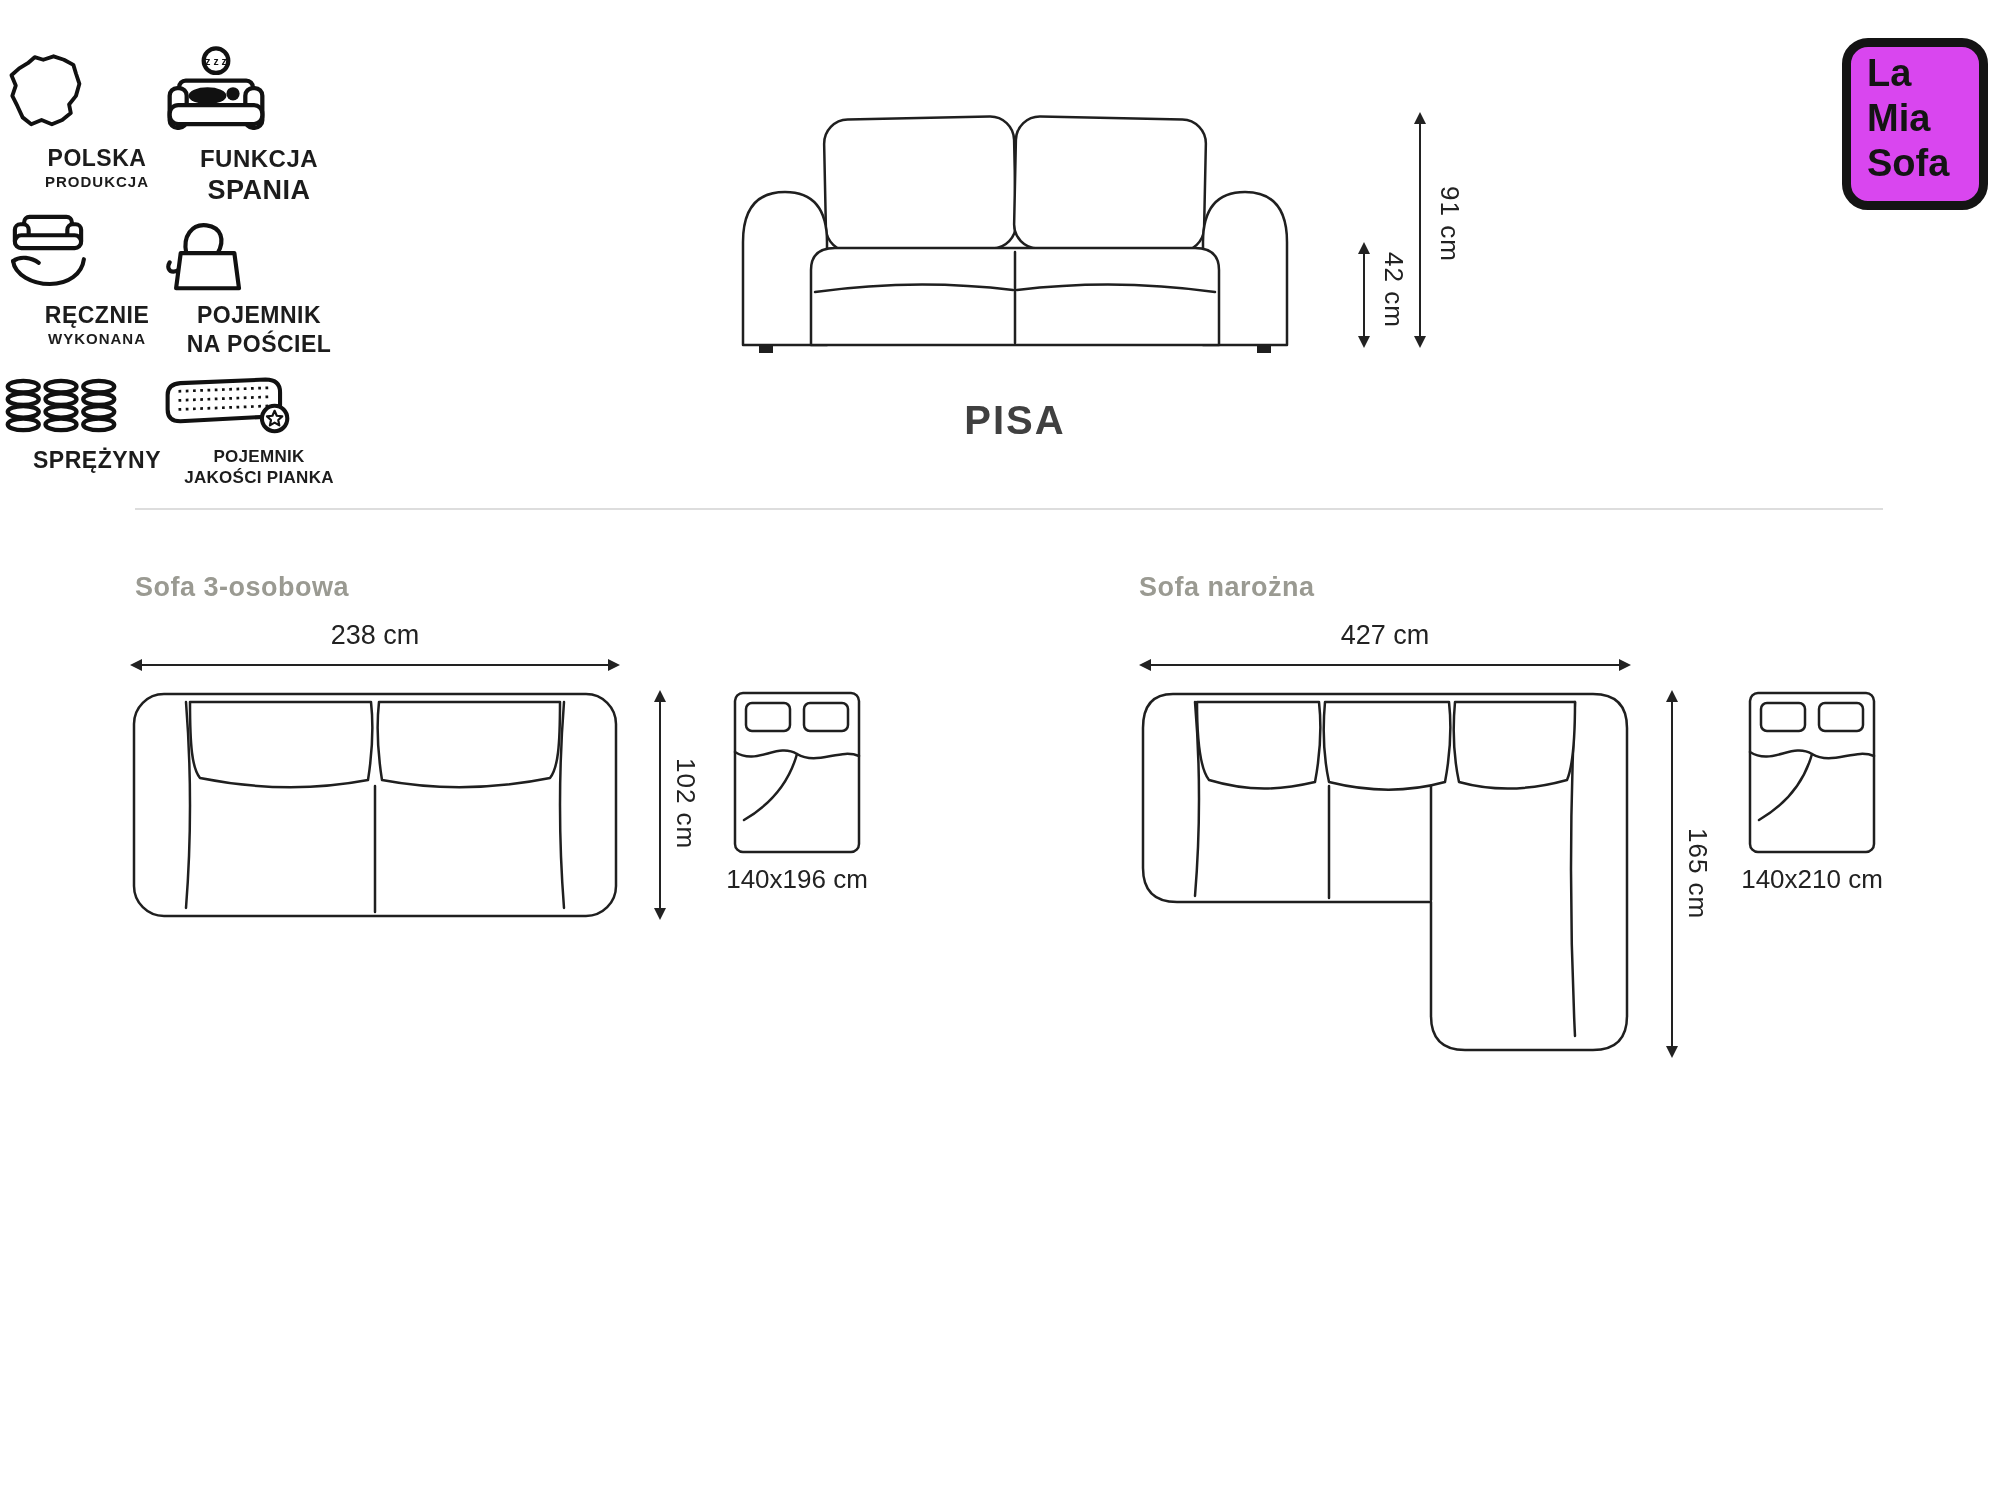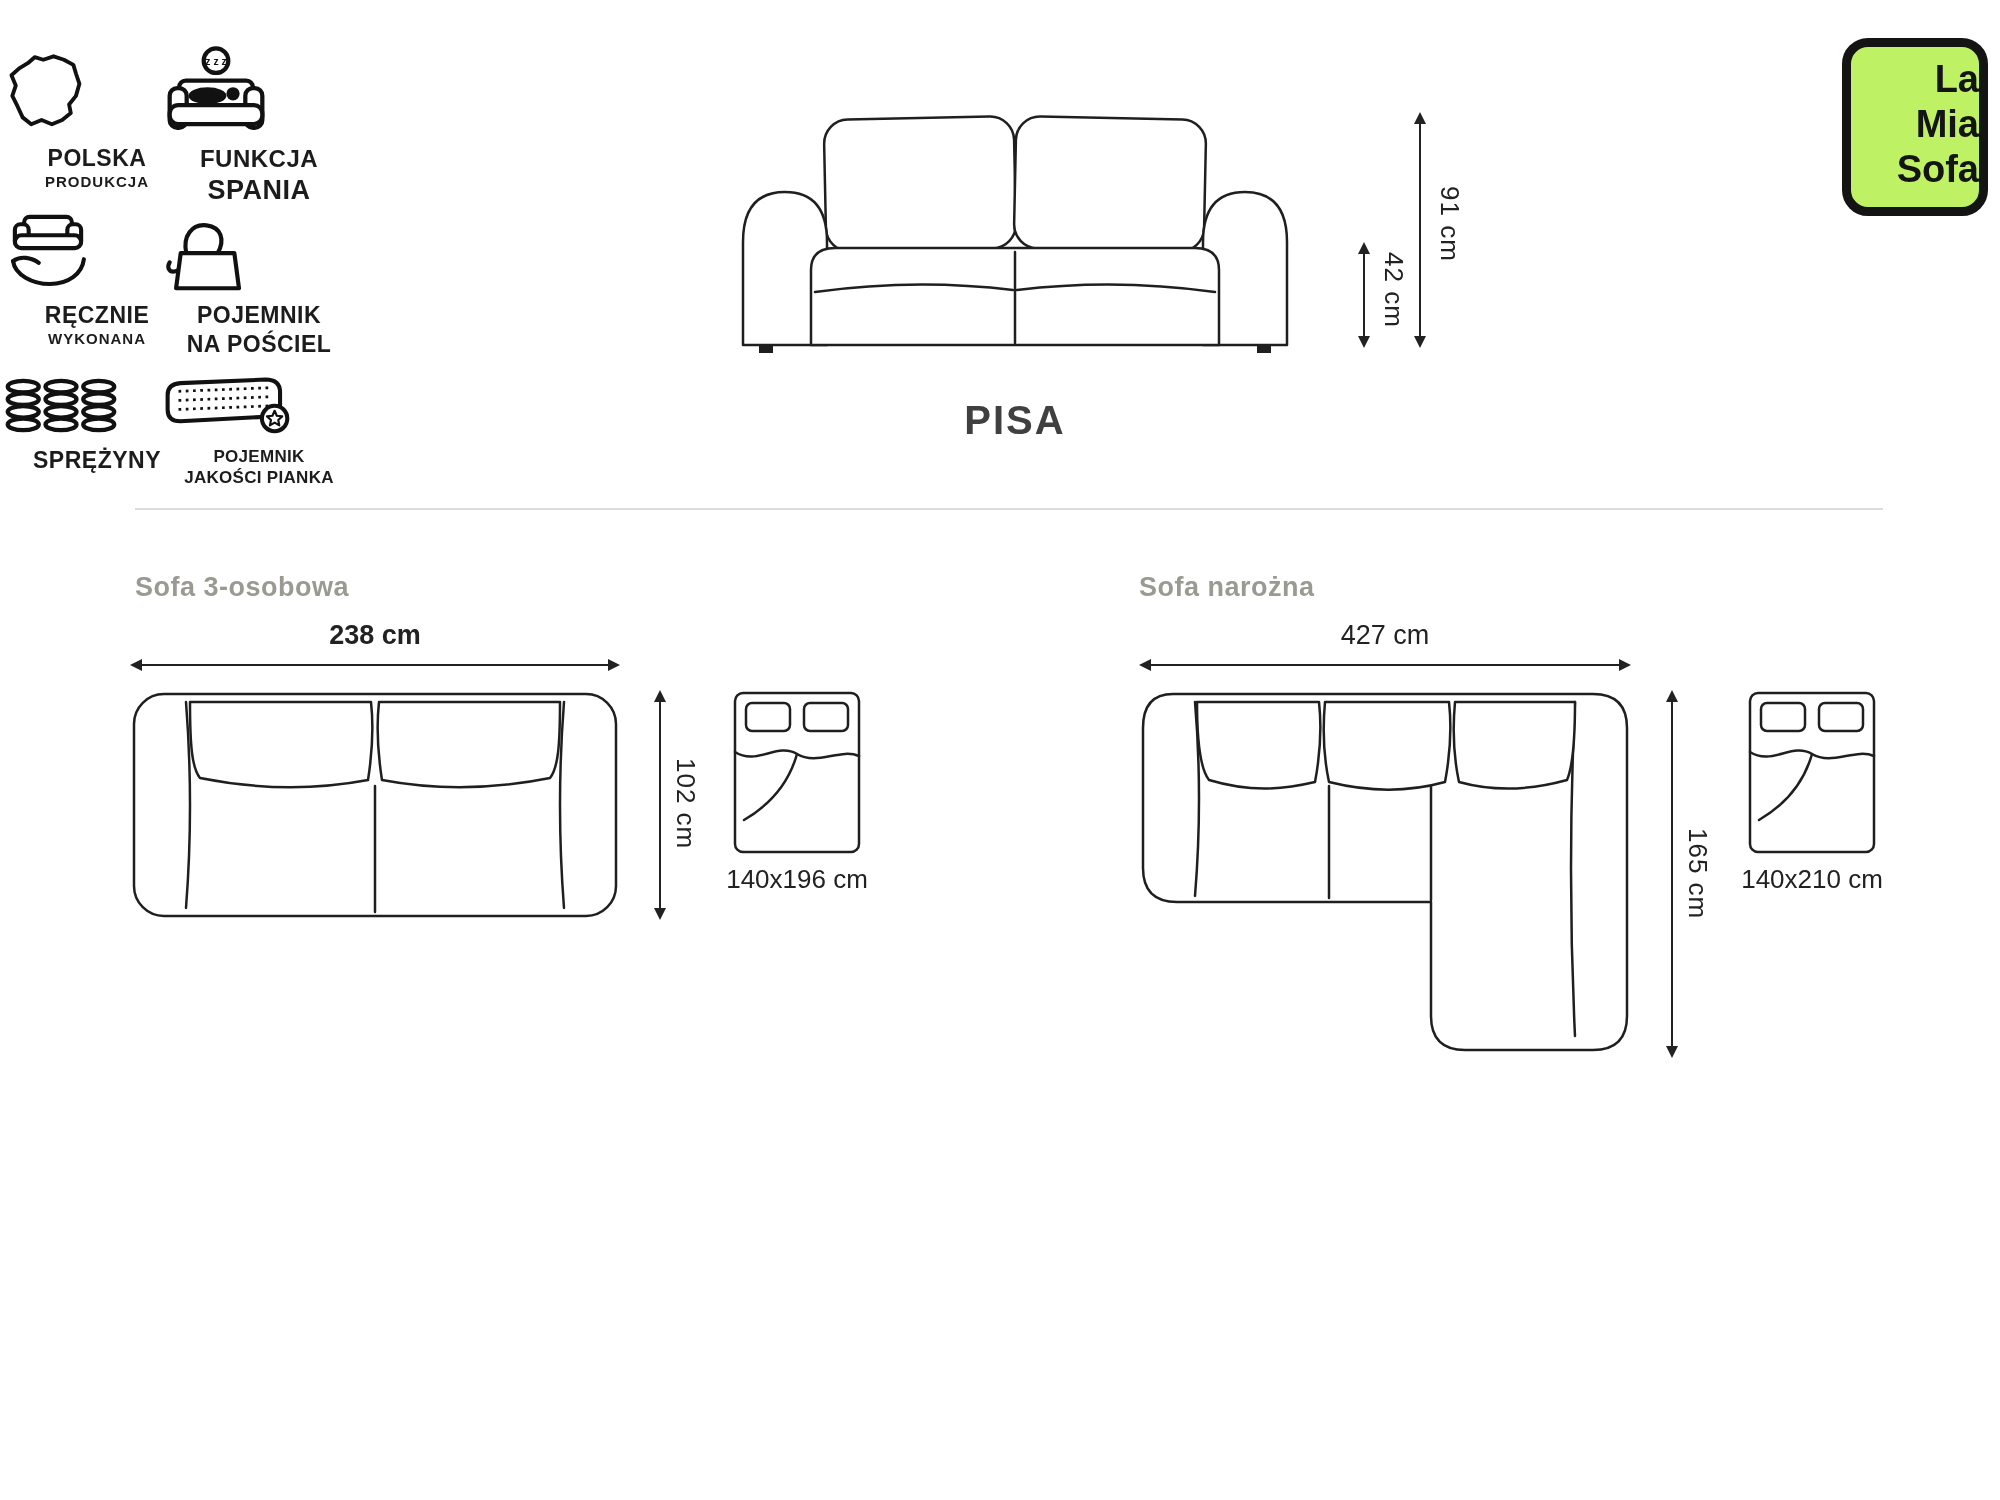--- a/index.html
+++ b/index.html
@@ -27,21 +27,21 @@
   .dimfill{fill:#222;}
   .dimline{stroke:#222;stroke-width:2;}
   .hlabel{position:absolute;text-align:center;font-size:27px;color:#222;}
   .vlabel{position:absolute;writing-mode:vertical-rl;font-size:26px;color:#222;letter-spacing:1px;}
   .section-h{position:absolute;font-size:27px;font-weight:700;color:#9a9a92;letter-spacing:.5px;}
   .bed-label{position:absolute;width:190px;text-align:center;font-size:26px;color:#222;}
   #divider{position:absolute;left:135px;top:508px;width:1748px;height:2px;background:#ddd;}
   #model-title{position:absolute;left:715px;top:398px;width:600px;text-align:center;
                font-size:40px;font-weight:700;letter-spacing:2px;color:#404040;}
   #logo{position:absolute;left:1842px;top:38px;width:112px;height:140px;
-        border:9px solid #141414;border-radius:26px;padding:10px 0 10px 16px;background:#bef264;text-align:right;}
+        border:9px solid #141414;border-radius:26px;padding:4px 0 10px 16px;background:#d946ef;}
   #logo .bl{font-size:38px;font-weight:800;line-height:1.18;color:#141414;}
 </style>
 </head>
 <body>
 
 <div id="page">
 
   <div class="cell" style="left:2px;top:42px;">
     <div class="icon-box ib-r1">
       <svg width="86" height="84" viewBox="0 0 100 95">
@@ -169,21 +169,21 @@
     <polygon class="dimfill" points="12,236 6,224 18,224"></polygon>
   </svg>
   <div class="vlabel" style="left:1434px;top:186px;">91 cm</div>
 
   <div id="model-title">PISA</div>
 
   <div id="divider"></div>
 
   <div class="section-h" style="left:135px;top:572px;">Sofa 3-osobowa</div>
 
-  <div class="hlabel" style="left:130px;top:620px;width:490px;font-weight:bold;">238 cm</div>
+  <div class="hlabel" style="left:130px;top:620px;width:490px;">238 cm</div>
   <svg class="abs" style="left:130px;top:655px;" width="490" height="20" viewBox="0 0 490 20">
     <line class="dimline" x1="10" y1="10" x2="480" y2="10"></line>
     <polygon class="dimfill" points="0,10 12,4 12,16"></polygon>
     <polygon class="dimfill" points="490,10 478,4 478,16"></polygon>
   </svg>
 
   <svg class="abs" style="left:130px;top:690px;" width="490" height="230" viewBox="0 0 490 230">
     <rect class="stroke" x="4" y="4" width="482" height="222" rx="30"></rect>
     <path class="line" d="M56,12 Q64,115 56,218"></path>
     <path class="line" d="M434,12 Q426,115 434,218"></path>

